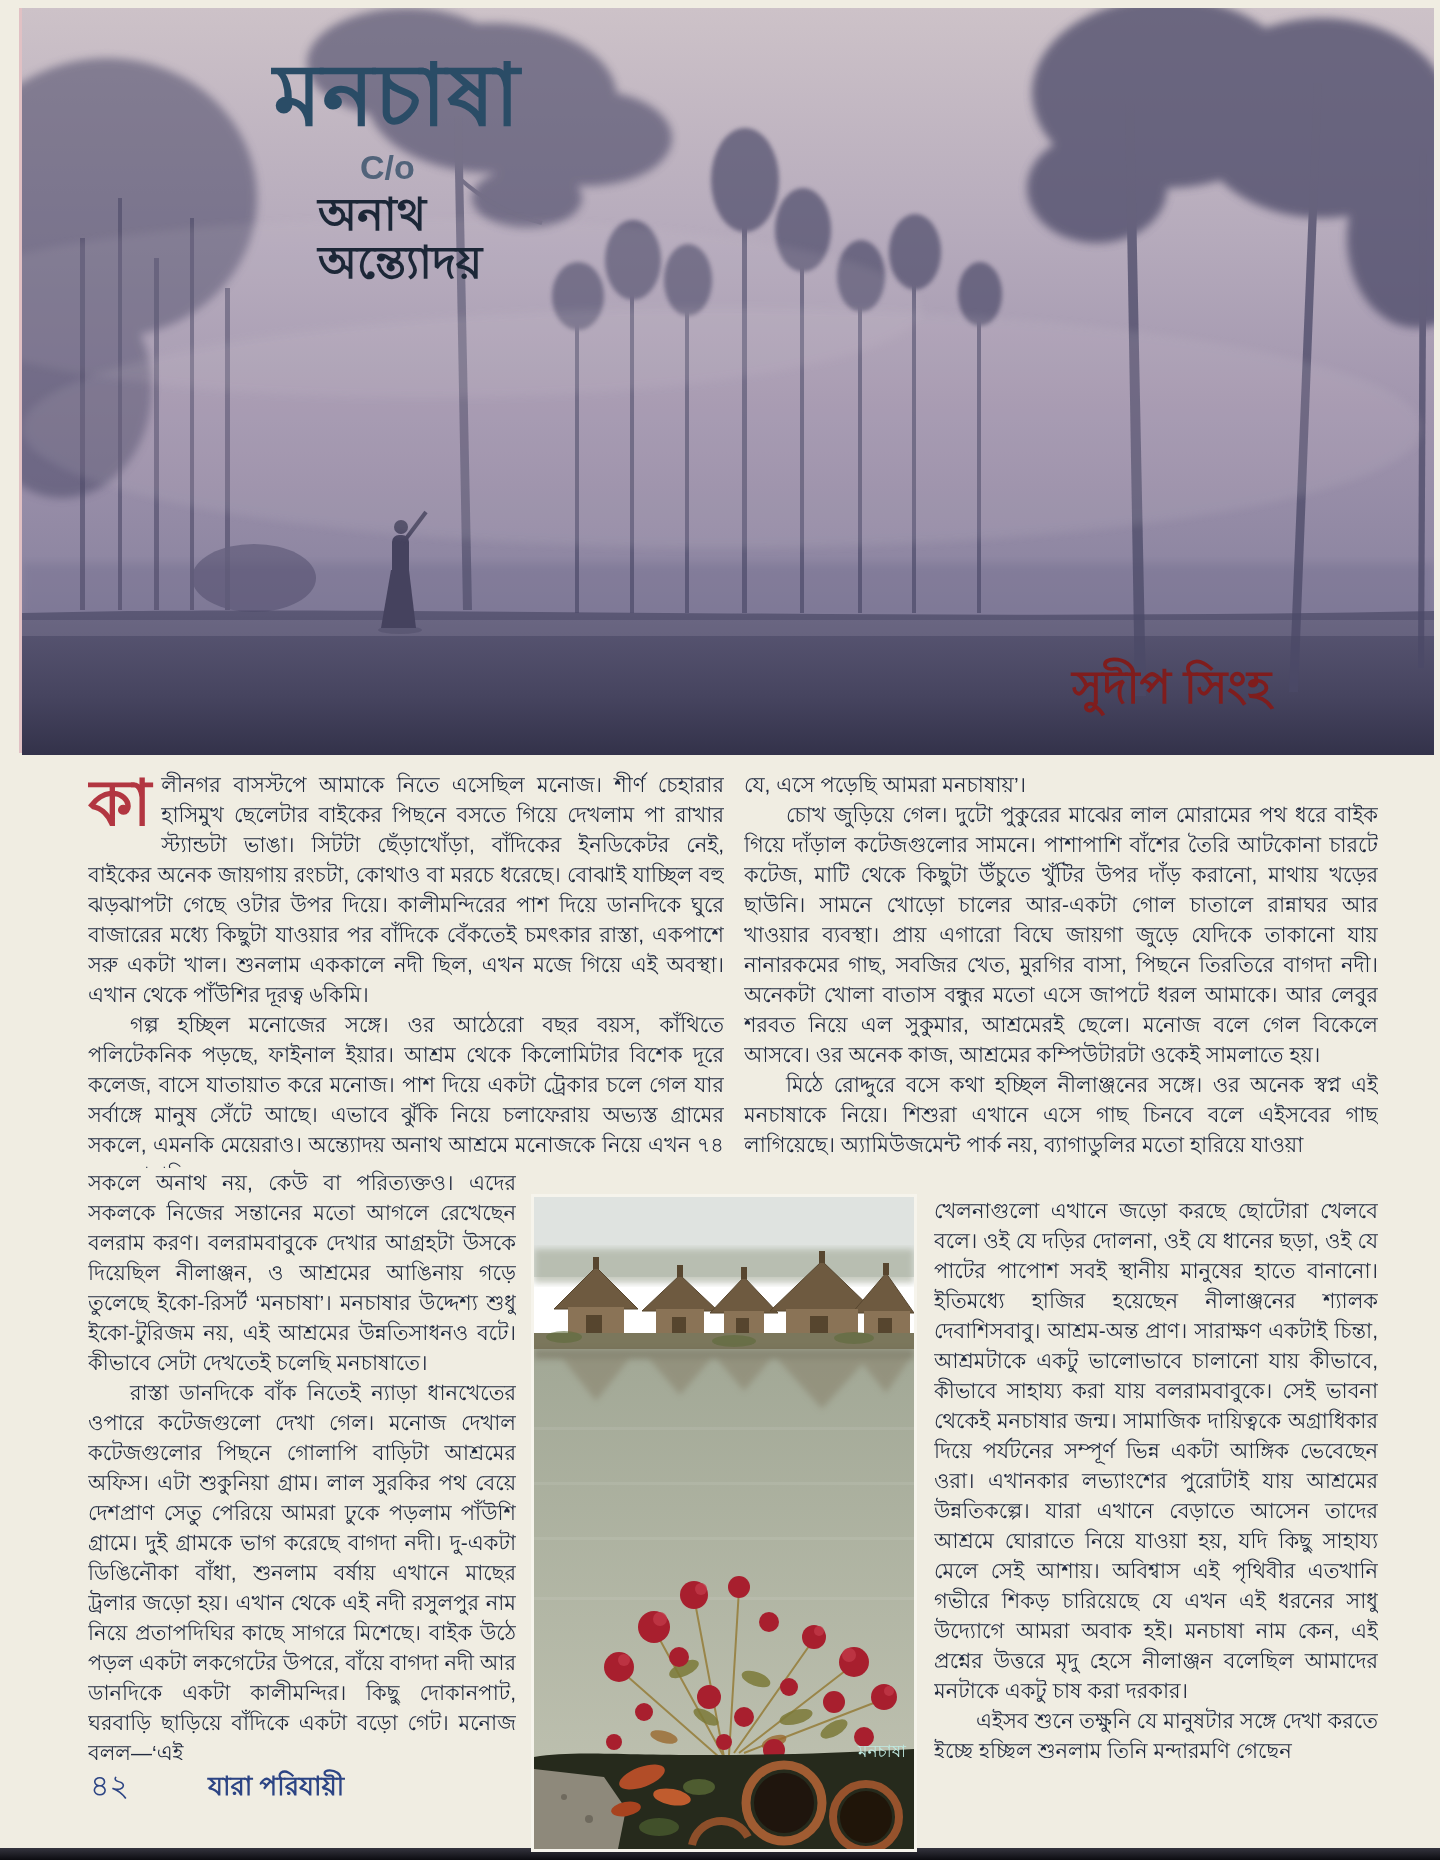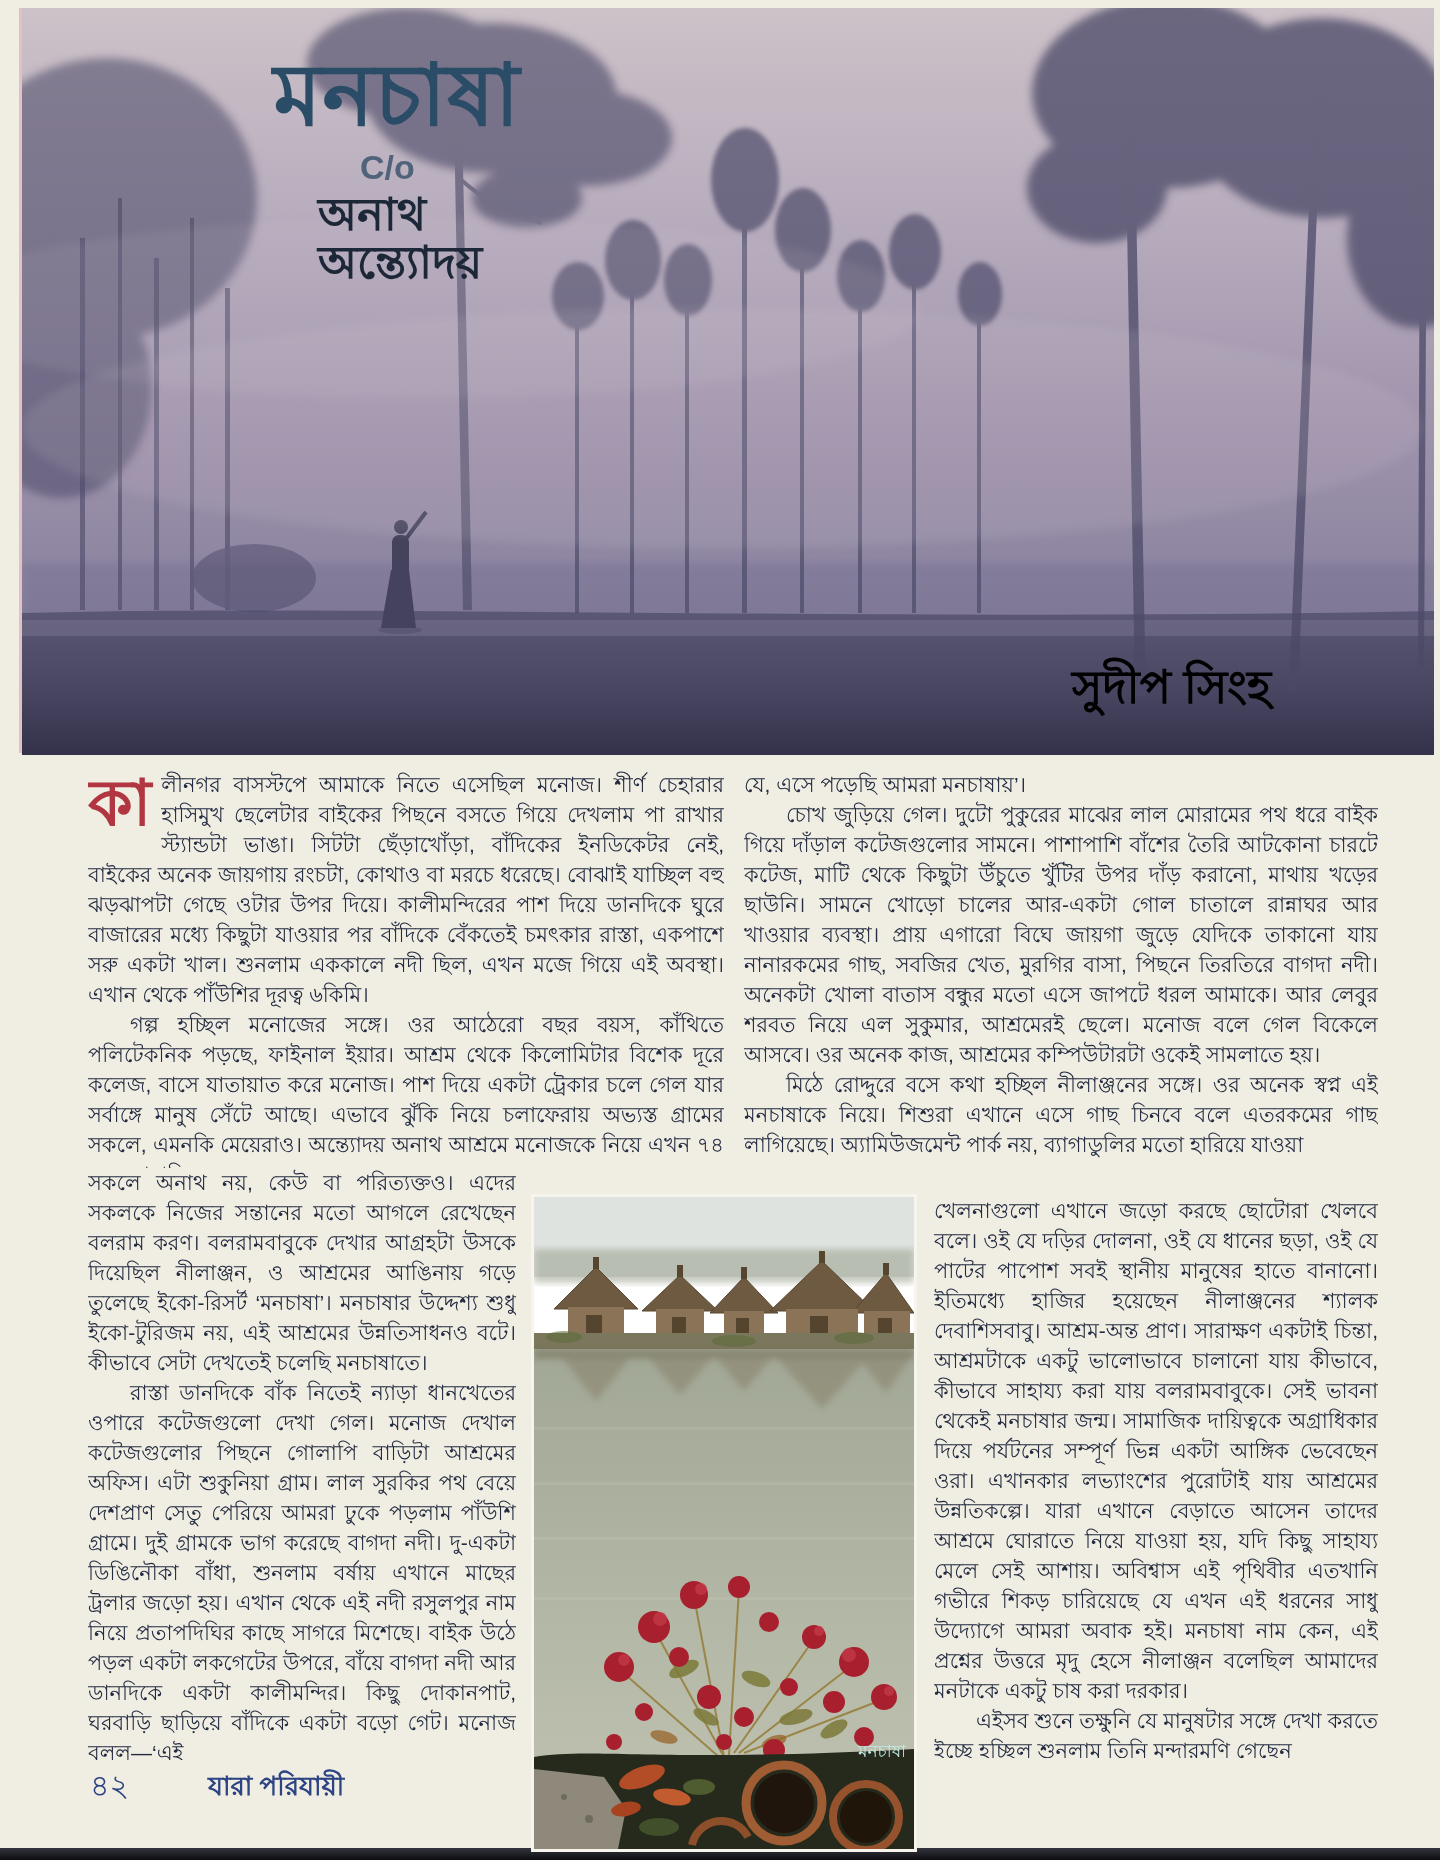--- a/index.html
+++ b/index.html
@@ -8,21 +8,21 @@
   
   .hero{position:absolute;left:22px;top:8px;width:1412px;height:747px;overflow:hidden;}
   .hero svg{display:block;width:100%;height:100%;}
   .scan-line{position:absolute;left:19px;top:8px;width:3px;height:745px;background:#d9a9b4;opacity:.65;}
   
   .masthead{position:absolute;left:232px;top:52px;width:330px;z-index:3;}
   .masthead h1{margin:0;font-size:86px;line-height:1.0;text-align:center;font-weight:700;
                color:#2a4c66;letter-spacing:1px;}
   .careof{margin:10px 0 4px 128px;font-size:34px;color:#51637a;font-weight:600;}
   .orgline{margin-left:86px;font-size:45px;line-height:1.06;color:#1c2737;font-weight:600;}
-  .author{position:absolute;left:1072px;top:652px;z-index:3;font-size:46px;color:#000000;font-weight:600;}
+  .author{position:absolute;left:1072px;top:652px;z-index:3;font-size:46px;color:#7f1d1d;font-weight:600;}
   
   .textblock{position:absolute;color:#222b40;font-size:21px;line-height:30px;
              text-align:justify;overflow:hidden;}
   .col-left-wide{left:88px;top:770px;width:636px;height:398px;}
   .col-left-narrow{left:88px;top:1168px;width:428px;height:592px;}
   .col-right-wide{left:744px;top:770px;width:634px;height:426px;}
   .col-right-narrow{left:934px;top:1196px;width:444px;height:562px;}
   .p{margin:0;}
   .indent{text-indent:42px;}
   .dropcap{float:left;font-size:64px;line-height:.88;color:#b23641;font-weight:700;
@@ -159,21 +159,21 @@
   </div>
 
   <div class="textblock col-left-narrow">
     <p class="p">সকলে অনাথ নয়, কেউ বা পরিত্যক্তও। এদের সকলকে নিজের সন্তানের মতো আগলে রেখেছেন বলরাম করণ। বলরামবাবুকে দেখার আগ্রহটা উসকে দিয়েছিল নীলাঞ্জন, ও আশ্রমের আঙিনায় গড়ে তুলেছে ইকো-রিসর্ট ‘মনচাষা’। মনচাষার উদ্দেশ্য শুধু ইকো-টুরিজম নয়, এই আশ্রমের উন্নতিসাধনও বটে। কীভাবে সেটা দেখতেই চলেছি মনচাষাতে।</p>
     <p class="p indent">রাস্তা ডানদিকে বাঁক নিতেই ন্যাড়া ধানখেতের ওপারে কটেজগুলো দেখা গেল। মনোজ দেখাল কটেজগুলোর পিছনে গোলাপি বাড়িটা আশ্রমের অফিস। এটা শুকুনিয়া গ্রাম। লাল সুরকির পথ বেয়ে দেশপ্রাণ সেতু পেরিয়ে আমরা ঢুকে পড়লাম পাঁউশি গ্রামে। দুই গ্রামকে ভাগ করেছে বাগদা নদী। দু-একটা ডিঙিনৌকা বাঁধা, শুনলাম বর্ষায় এখানে মাছের ট্রলার জড়ো হয়। এখান থেকে এই নদী রসুলপুর নাম নিয়ে প্রতাপদিঘির কাছে সাগরে মিশেছে। বাইক উঠে পড়ল একটা লকগেটের উপরে, বাঁয়ে বাগদা নদী আর ডানদিকে একটা কালীমন্দির। কিছু দোকানপাট, ঘরবাড়ি ছাড়িয়ে বাঁদিকে একটা বড়ো গেট। মনোজ বলল—‘এই</p>
   </div>
 
   <div class="textblock col-right-wide">
     <p class="p">যে, এসে পড়েছি আমরা মনচাষায়’।</p>
     <p class="p indent">চোখ জুড়িয়ে গেল। দুটো পুকুরের মাঝের লাল মোরামের পথ ধরে বাইক গিয়ে দাঁড়াল কটেজগুলোর সামনে। পাশাপাশি বাঁশের তৈরি আটকোনা চারটে কটেজ, মাটি থেকে কিছুটা উঁচুতে খুঁটির উপর দাঁড় করানো, মাথায় খড়ের ছাউনি। সামনে খোড়ো চালের আর-একটা গোল চাতালে রান্নাঘর আর খাওয়ার ব্যবস্থা। প্রায় এগারো বিঘে জায়গা জুড়ে যেদিকে তাকানো যায় নানারকমের গাছ, সবজির খেত, মুরগির বাসা, পিছনে তিরতিরে বাগদা নদী। অনেকটা খোলা বাতাস বন্ধুর মতো এসে জাপটে ধরল আমাকে। আর লেবুর শরবত নিয়ে এল সুকুমার, আশ্রমেরই ছেলে। মনোজ বলে গেল বিকেলে আসবে। ওর অনেক কাজ, আশ্রমের কম্পিউটারটা ওকেই সামলাতে হয়।</p>
-    <p class="p indent">মিঠে রোদ্দুরে বসে কথা হচ্ছিল নীলাঞ্জনের সঙ্গে। ওর অনেক স্বপ্ন এই মনচাষাকে নিয়ে। শিশুরা এখানে এসে গাছ চিনবে বলে এতরকমের গাছ লাগিয়েছে। অ্যামিউজমেন্ট পার্ক নয়, ব্যাগাডুলির মতো হারিয়ে যাওয়া</p>
+    <p class="p indent">মিঠে রোদ্দুরে বসে কথা হচ্ছিল নীলাঞ্জনের সঙ্গে। ওর অনেক স্বপ্ন এই মনচাষাকে নিয়ে। শিশুরা এখানে এসে গাছ চিনবে বলে এইসবের গাছ লাগিয়েছে। অ্যামিউজমেন্ট পার্ক নয়, ব্যাগাডুলির মতো হারিয়ে যাওয়া</p>
   </div>
 
   <div class="textblock col-right-narrow">
     <p class="p">খেলনাগুলো এখানে জড়ো করছে ছোটোরা খেলবে বলে। ওই যে দড়ির দোলনা, ওই যে ধানের ছড়া, ওই যে পাটের পাপোশ সবই স্থানীয় মানুষের হাতে বানানো। ইতিমধ্যে হাজির হয়েছেন নীলাঞ্জনের শ্যালক দেবাশিসবাবু। আশ্রম-অন্ত প্রাণ। সারাক্ষণ একটাই চিন্তা, আশ্রমটাকে একটু ভালোভাবে চালানো যায় কীভাবে, কীভাবে সাহায্য করা যায় বলরামবাবুকে। সেই ভাবনা থেকেই মনচাষার জন্ম। সামাজিক দায়িত্বকে অগ্রাধিকার দিয়ে পর্যটনের সম্পূর্ণ ভিন্ন একটা আঙ্গিক ভেবেছেন ওরা। এখানকার লভ্যাংশের পুরোটাই যায় আশ্রমের উন্নতিকল্পে। যারা এখানে বেড়াতে আসেন তাদের আশ্রমে ঘোরাতে নিয়ে যাওয়া হয়, যদি কিছু সাহায্য মেলে সেই আশায়। অবিশ্বাস এই পৃথিবীর এতখানি গভীরে শিকড় চারিয়েছে যে এখন এই ধরনের সাধু উদ্যোগে আমরা অবাক হই। মনচাষা নাম কেন, এই প্রশ্নের উত্তরে মৃদু হেসে নীলাঞ্জন বলেছিল আমাদের মনটাকে একটু চাষ করা দরকার।</p>
     <p class="p indent">এইসব শুনে তক্ষুনি যে মানুষটার সঙ্গে দেখা করতে ইচ্ছে হচ্ছিল শুনলাম তিনি মন্দারমণি গেছেন</p>
   </div>
 
   <div class="resort-photo">
     <svg viewBox="0 0 380 652" preserveAspectRatio="none">
       <defs>

